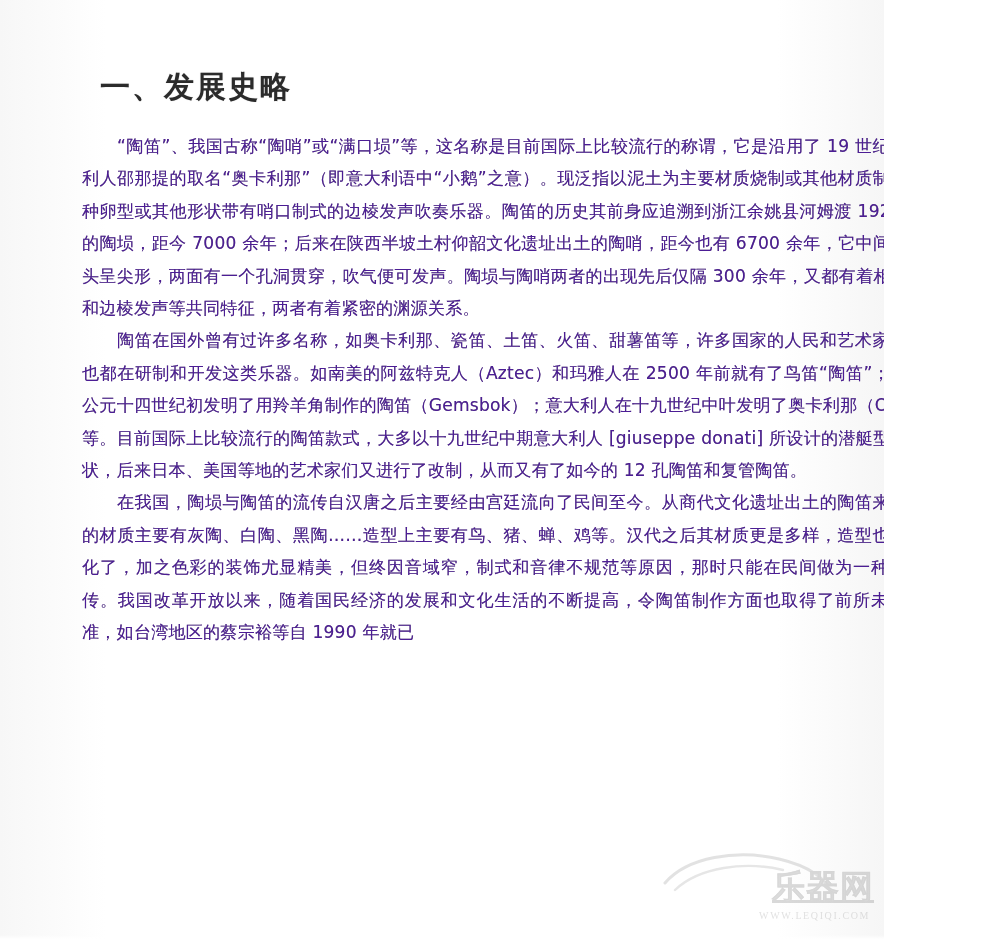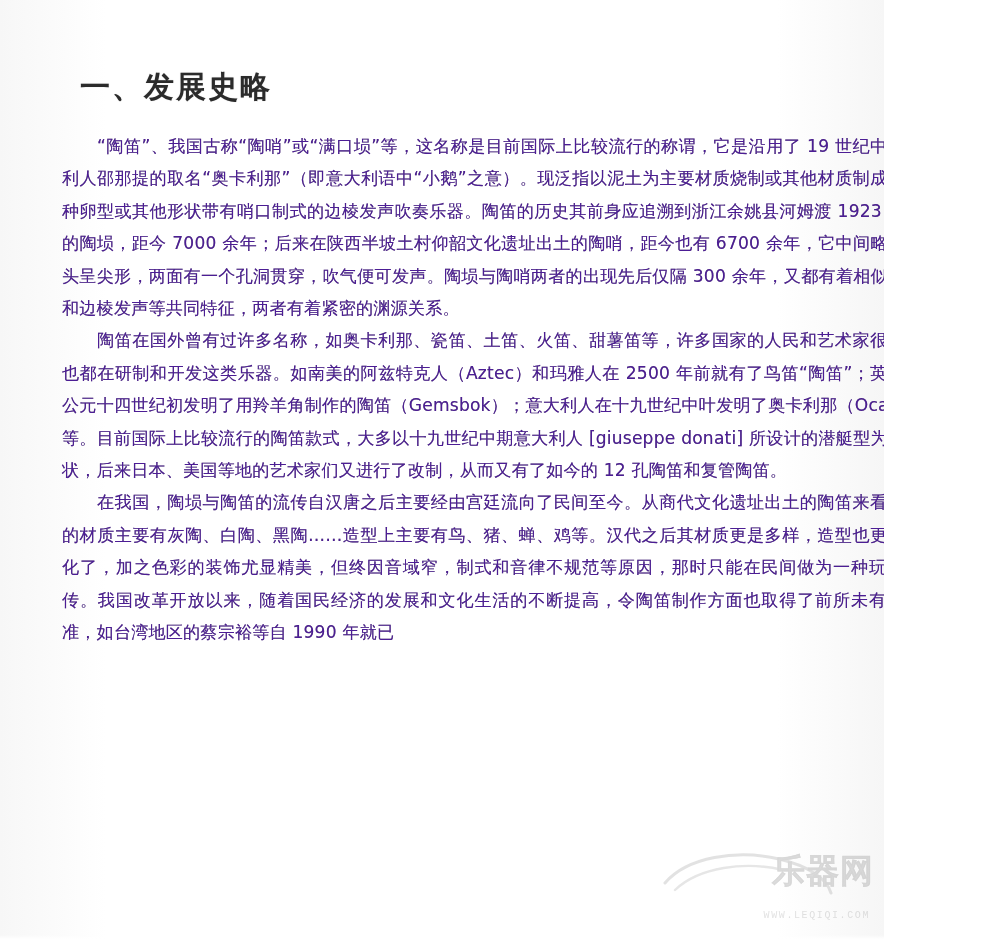--- a/index.html
+++ b/index.html
@@ -11,20 +11,21 @@
   body {
     font-family: "DejaVu Sans", "Liberation Sans", sans-serif;
   }
   .page {
     position: relative;
     width: 884px;
     height: 939px;
     background: #fdfdfd;
     overflow: hidden;
     box-sizing: border-box;
+    padding-left: 20px;
   }
   
   .page::before {
     content: "";
     position: absolute;
     inset: 0;
     background:
       linear-gradient(90deg, #f7f7f7 0%, #ffffff 12%, #ffffff 88%, #f6f6f6 100%);
     pointer-events: none;
     z-index: 0;
@@ -76,41 +77,42 @@
     z-index: 3;
     width: 215px;
     height: 78px;
     opacity: 0.33;
     pointer-events: none;
     user-select: none;
   }
   .watermark .wm-mark {
     position: absolute;
     left: 0;
-    top: 0;
+    top: 16px;
     width: 215px;
     height: 56px;
     display: flex;
     align-items: center;
     justify-content: flex-end;
     font-size: 33px;
     font-weight: 700;
     color: #9a9a9a;
     letter-spacing: 1px;
     white-space: nowrap;
+    text-decoration: underline;
     -webkit-text-stroke: 0.4px #8d8d8d;
   }
   .watermark .wm-url {
     position: absolute;
     right: 4px;
     bottom: 0;
     font-size: 10px;
     letter-spacing: 1.6px;
     color: #a6a6a6;
-    font-family: Liberation Mono, monospace;
+    font-family: Liberation Serif, serif;
     white-space: nowrap;
   }
   .watermark svg {
     position: absolute;
     left: 0;
     top: 0;
   }
   
   .page-cut {
     position: absolute;

